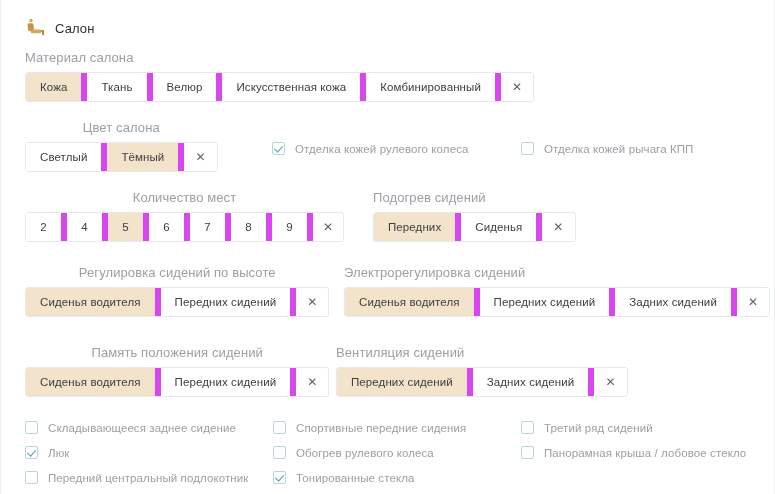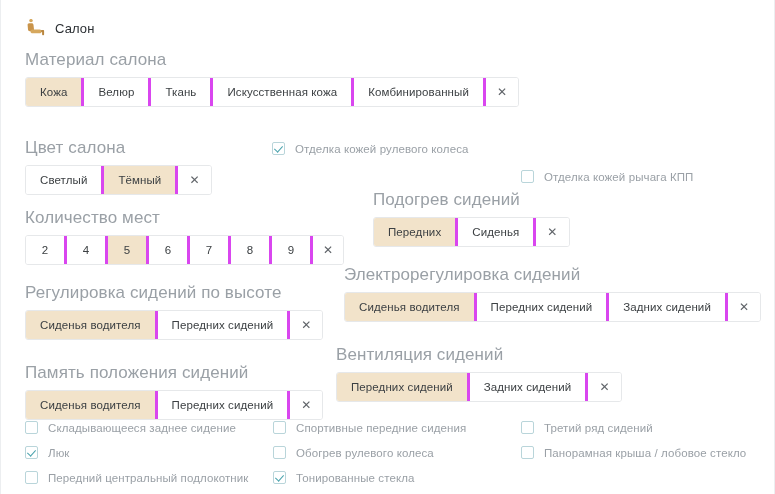--- a/index.html
+++ b/index.html
@@ -49,21 +49,21 @@
     flex: 0 0 auto;
   }
   .section-title {
     font-size: 13px;
     color: #2b2f33;
     letter-spacing: 0.1px;
   }
 
   
   .field-label {
-    font-size: 17px;
+    font-size: 13px;
     color: #9aa0a6;
     letter-spacing: 0.1px;
     margin-bottom: 7px;
     white-space: nowrap;
   }
 
   .btn-group {
     display: inline-flex;
     border: 1px solid #e6e8ea;
     border-radius: 3px;
@@ -72,21 +72,21 @@
     height: 30px;
     box-sizing: border-box;
   }
   .btn-group .opt {
     display: flex;
     align-items: center;
     justify-content: center;
     font-size: 11.5px;
     color: #3c4043;
     background: #ffffff;
-    border-right: 3px solid #d946ef;
+    border-right: 6px solid #d946ef;
     padding: 0 14px;
     white-space: nowrap;
     cursor: pointer;
     height: 100%;
     box-sizing: border-box;
     letter-spacing: 0.1px;
   }
   .btn-group .opt.selected {
     background: #f2e3ca;
     color: #3c4043;
@@ -102,21 +102,21 @@
   
   .num-group .opt { width: 41px; padding: 0; }
   .num-group .opt.clear { width: 30px; }
 
   
   .row {
     position: absolute;
     left: 0;
     right: 0;
   }
-  .col-left  { position: absolute; left: 0;   top: 18px; }
+  .col-left  { position: absolute; left: 0;   top: 0; text-align: center; }
   .col-right { position: absolute; top: 0; }
 
   
   .cb {
     display: inline-flex;
     align-items: center;
     cursor: pointer;
   }
   .cb-box {
     width: 13px;
@@ -175,22 +175,22 @@
           <path d="M16.8 12.1h1.3c.6 0 1 .4 1 1v3.2c0 .6-.4 1-1 1s-1-.4-1-1v-2.4h-.3c-.5 0-.9-.4-.9-.9s.4-.9.9-.9z" fill="#b9863f"></path>
         </svg>
       </span>
       <span class="section-title">Салон</span>
     </div>
 
     <div class="row" style="top:50px;">
       <div class="field-label">Материал салона</div>
       <div class="btn-group">
         <div class="opt selected">Кожа</div>
+        <div class="opt">Ткань</div>
         <div class="opt">Велюр</div>
-        <div class="opt">Ткань</div>
         <div class="opt">Искусственная кожа</div>
         <div class="opt">Комбинированный</div>
         <div class="opt clear">✕</div>
       </div>
     </div>
 
     <div class="row" style="top:120px;">
       <div class="col-left">
         <div class="field-label">Цвет салона</div>
         <div class="btn-group">
@@ -200,21 +200,21 @@
         </div>
       </div>
 
       <div class="col-right" style="left:247px; top:21px;">
         <span class="cb">
           <span class="cb-box checked"></span>
           <span class="cb-label">Отделка кожей рулевого колеса</span>
         </span>
       </div>
 
-      <div class="col-right" style="left:496px; top:21px;margin-top:28px;">
+      <div class="col-right" style="left:496px; top:21px;">
         <span class="cb">
           <span class="cb-box"></span>
           <span class="cb-label">Отделка кожей рычага КПП</span>
         </span>
       </div>
     </div>
 
     <div class="row" style="top:190px;">
       <div class="col-left">
         <div class="field-label">Количество мест</div>

